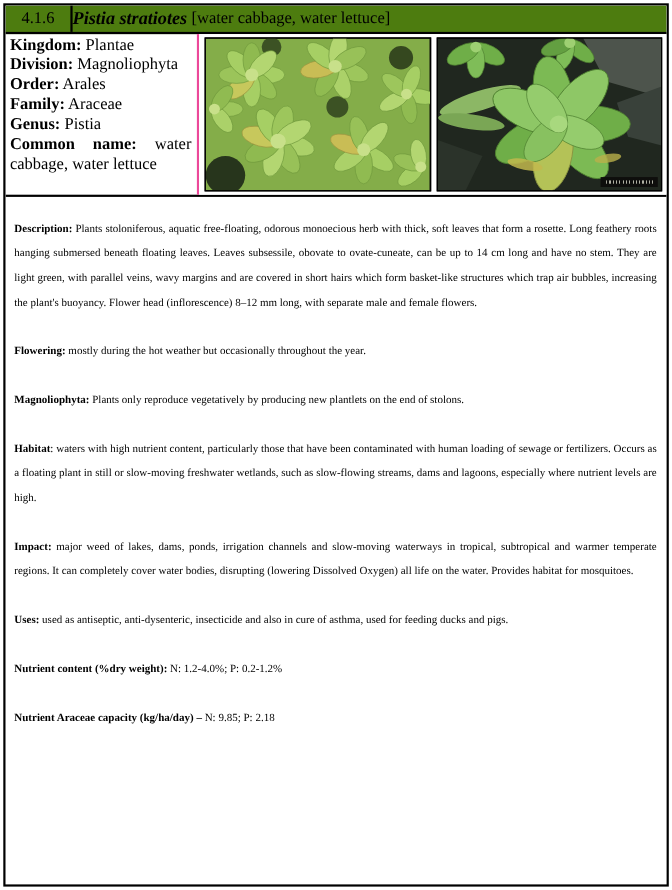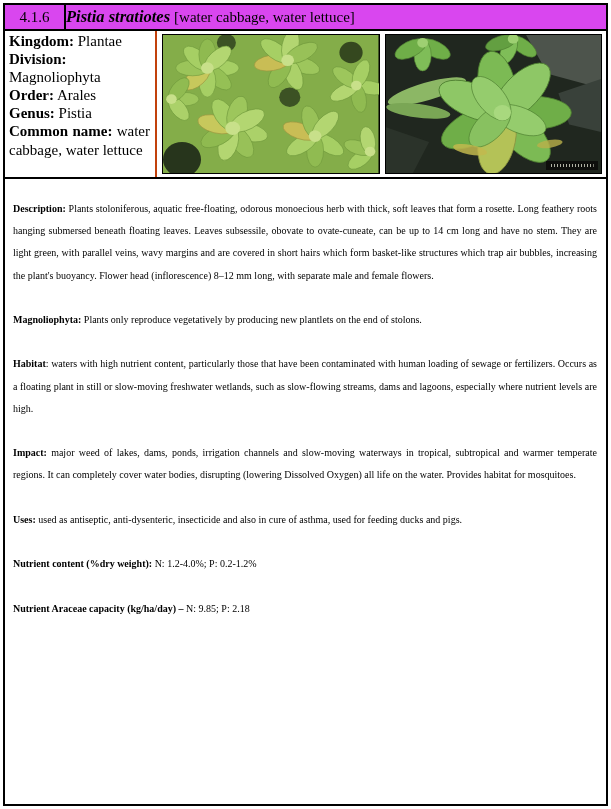--- a/index.html
+++ b/index.html
@@ -10,39 +10,39 @@
     position: absolute; left: 3px; top: 3px;
     width: 605px; height: 803px;
     border: 2px solid #000;
     background: #fff;
     overflow: hidden;
   }
 
   
   .header-row {
     display: flex; height: 26px;
-    background: #d946ef;
+    background: #4d7c0f;
     border-bottom: 2px solid #000;
     align-items: stretch;
   }
   .section-cell {
     width: 61px; border-right: 2px solid #000;
     display: flex; align-items: center; justify-content: center;
     font-size: 15px;
   }
   .title-cell {
     flex: 1; display: flex; align-items: center; 
     font-size: 15px; white-space: nowrap;
   }
   .species-name { font-weight: bold; font-style: italic; font-size: 16.5px; margin-right: 4px; }
 
   
   .taxo-row { display: flex; height: 148px; border-bottom: 2px solid #000; }
   .taxo-cell {
-    width: 152px; border-right: 2px solid #c2410c;
+    width: 176px; border-right: 2px solid #ec4899;
     padding: 1px 5px 0 4px;
     font-size: 15px; line-height: 18.1px;
   }
   .taxo-line { text-align: justify; }
   .taxo-label { font-weight: bold; }
   .italic { }
 
   .photos { flex: 1; display: flex; gap: 5px; padding: 3px 4px 3px 5px; background: #fff; }
   .photo { flex: 1; position: relative; overflow: hidden; background: #000; border: 1px solid #000; }
   .photo svg { width: 100%; height: 100%; display: block; }
@@ -81,20 +81,21 @@
       <span class="species-name">Pistia stratiotes</span>
       <span>[water cabbage, water lettuce]</span>
     </div>
   </div>
 
   <div class="taxo-row">
     <div class="taxo-cell">
       <div class="taxo-line"><span class="taxo-label">Kingdom:</span><span> Plantae</span></div>
       <div class="taxo-line"><span class="taxo-label">Division:</span><span> Magnoliophyta</span></div>
       <div class="taxo-line"><span class="taxo-label">Order:</span><span> Arales</span></div>
+      <div class="taxo-line"><span class="taxo-label">Family:</span><span> Araceae</span></div>
       <div class="taxo-line"><span class="taxo-label">Genus:</span><span class="italic"> Pistia</span></div>
       <div class="taxo-line"><span class="taxo-label">Common name:</span><span> water cabbage, water lettuce</span></div>
     </div>
 
     <div class="photos">
 
       <div class="photo">
         <svg viewBox="0 0 204 142" preserveAspectRatio="none">
           <rect width="204" height="142" fill="#84ad49"></rect>
           <circle cx="18" cy="128" r="18" fill="#27351c"></circle>
@@ -206,20 +207,21 @@
           <ellipse cx="152" cy="112" rx="12" ry="4" transform="rotate(-10 152 112)" fill="#b9b04a" opacity="0.8"></ellipse>
         </svg>
         <div class="watermark" title="illegible-url-watermark"></div>
       </div>
 
     </div>
   </div>
 
   <div class="text-area">
     <p class="sec"><span class="lbl">Description:</span><span> Plants stoloniferous, aquatic free-floating, odorous monoecious herb with thick, soft leaves that form a rosette. Long feathery roots hanging submersed beneath floating leaves. Leaves subsessile, obovate to ovate-cuneate, can be up to 14 cm long and have no stem. They are light green, with parallel veins, wavy margins and are covered in short hairs which form basket-like structures which trap air bubbles, increasing the plant's buoyancy. Flower head (inflorescence) 8–12 mm long, with separate male and female flowers.</span></p>
+    <p class="sec"><span class="lbl">Flowering:</span><span> mostly during the hot weather but occasionally throughout the year.</span></p>
     <p class="sec"><span class="lbl">Magnoliophyta:</span><span> Plants only reproduce vegetatively by producing new plantlets on the end of stolons.</span></p>
     <p class="sec"><span class="lbl">Habitat</span><span>: waters with high nutrient content, particularly those that have been contaminated with human loading of sewage or fertilizers. Occurs as a floating plant in still or slow-moving freshwater wetlands, such as slow-flowing streams, dams and lagoons, especially where nutrient levels are high.</span></p>
     <p class="sec"><span class="lbl">Impact:</span><span> major weed of lakes, dams, ponds, irrigation channels and slow-moving waterways in tropical, subtropical and warmer temperate regions. It can completely cover water bodies, disrupting (lowering Dissolved Oxygen) all life on the water. Provides habitat for mosquitoes.</span></p>
     <p class="sec"><span class="lbl">Uses:</span><span> used as antiseptic, anti-dysenteric, insecticide and also in cure of asthma, used for feeding ducks and pigs.</span></p>
     <p class="sec"><span class="lbl">Nutrient content (%dry weight):</span><span> N: 1.2-4.0%; P: 0.2-1.2%</span></p>
     <p class="sec"><span class="lbl">Nutrient Araceae capacity (kg/ha/day) –</span><span>  N: 9.85; P: 2.18</span></p>
   </div>
 
 </div>
 

